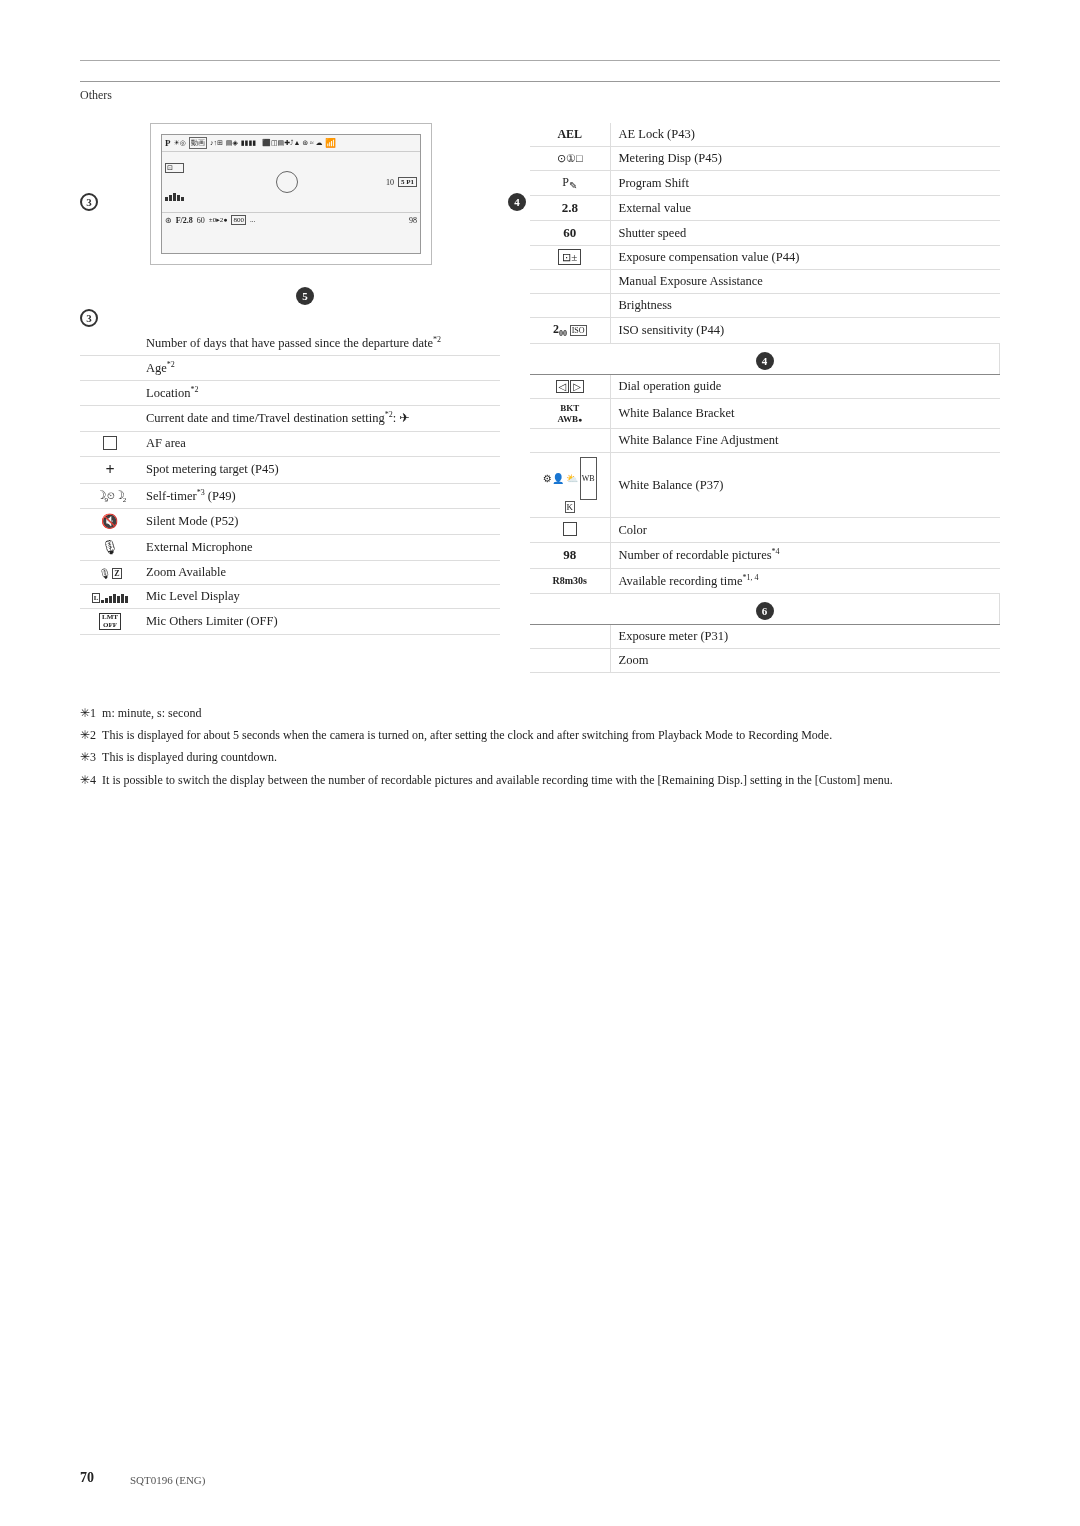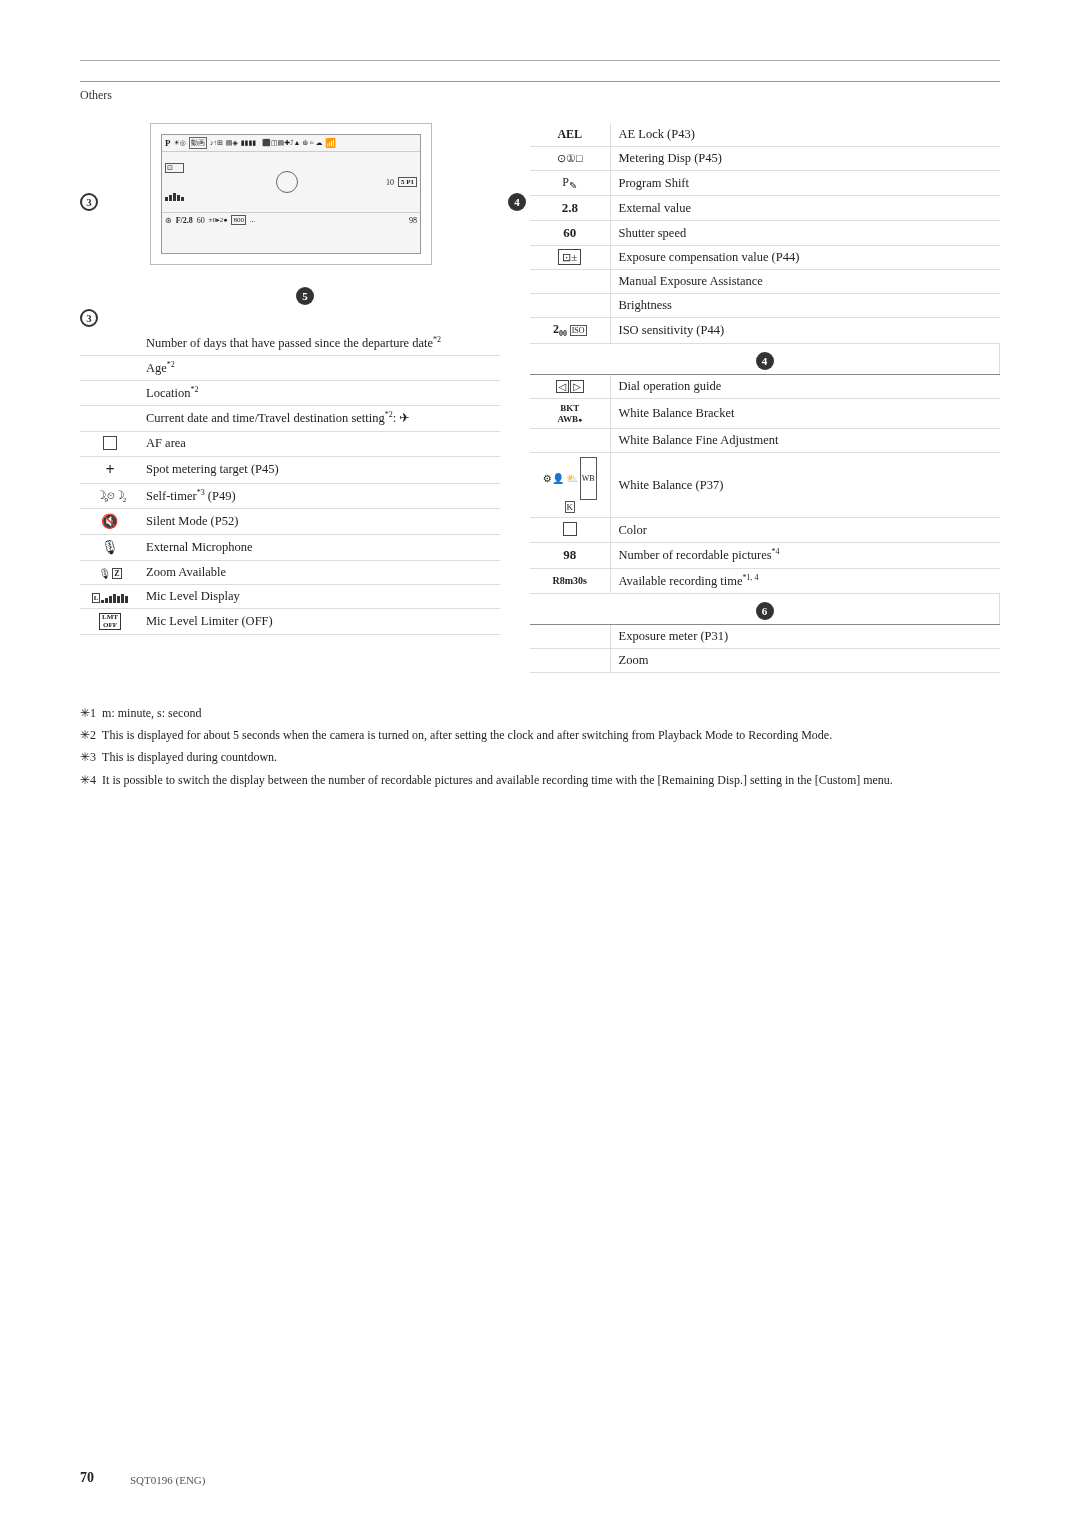--- a/index.html
+++ b/index.html
@@ -424,21 +424,21 @@
                   <span style="height:7px;"></span>
                 </div>
               </div>
             </td>
             <td>Mic Level Display</td>
           </tr>
           <tr>
             <td>
               <div class="lmt-box">LMT<br>OFF</div>
             </td>
-            <td>Mic Level Limiter (OFF)</td>
+            <td>Mic Others Limiter (OFF)</td>
           </tr>
         </tbody>
       </table>
     </div>
 
     <div class="right-col">
       <table class="right-table">
         <tbody>
           <tr>
             <td style="font-weight:bold; font-size:12px;">AEL</td>

